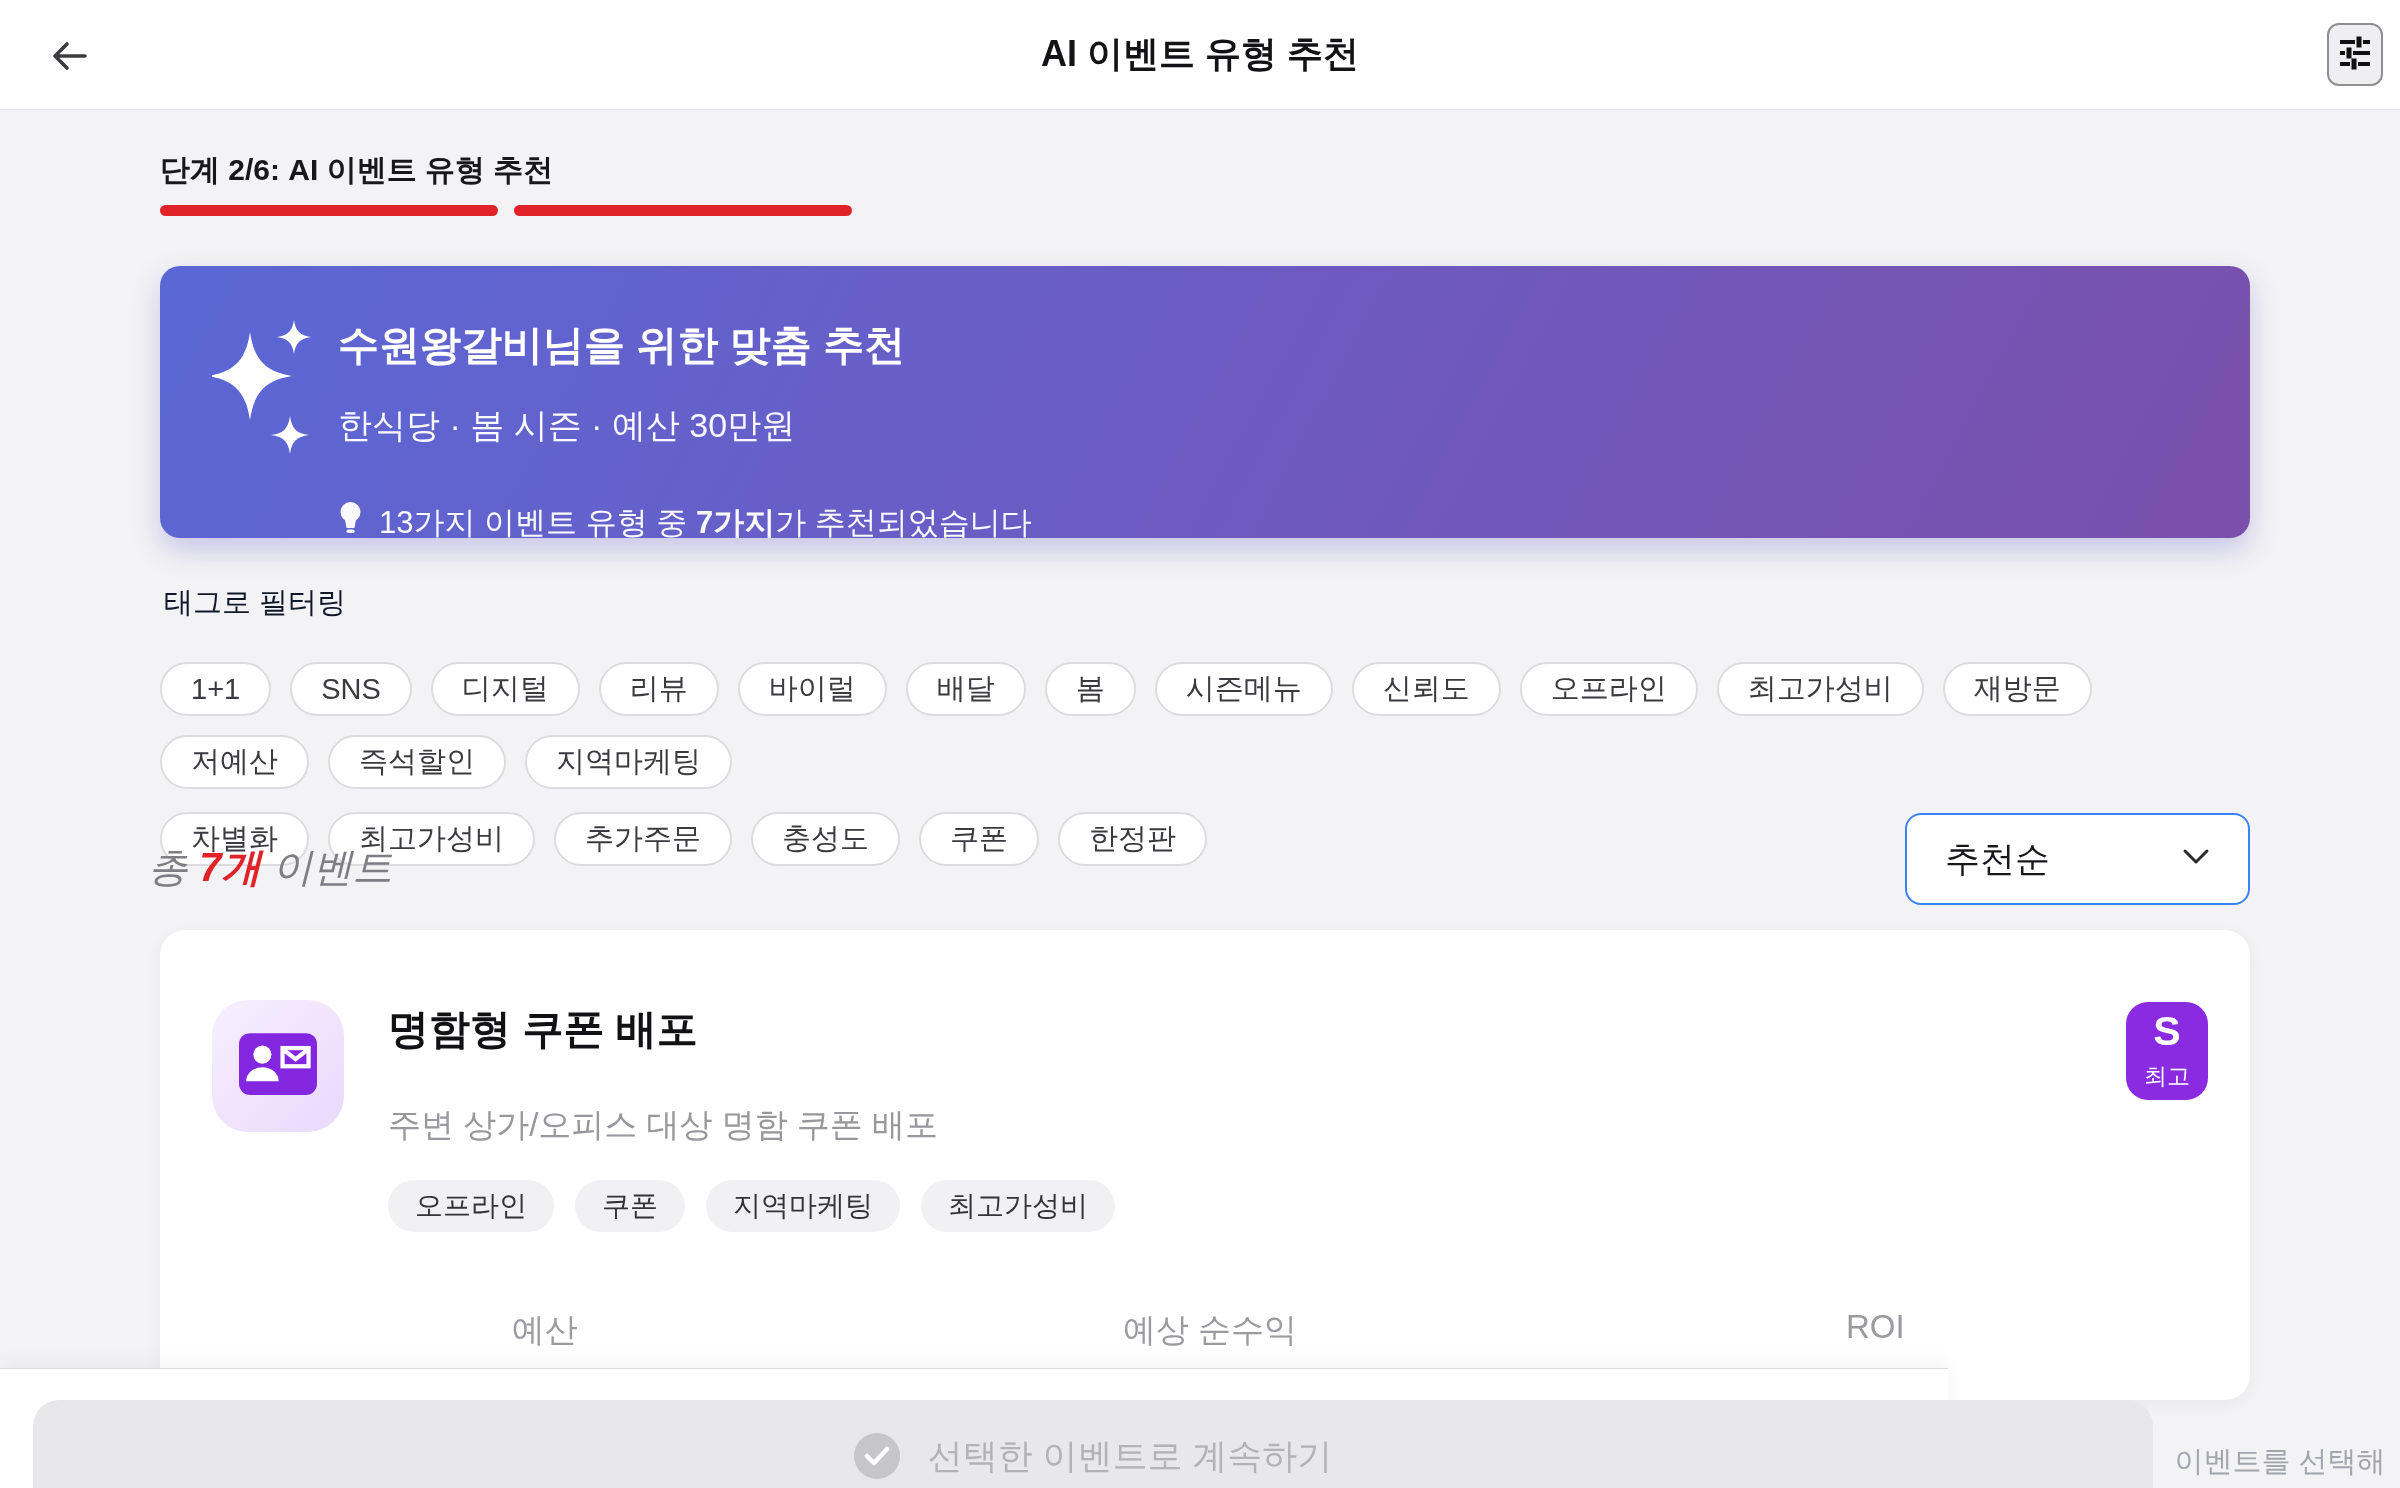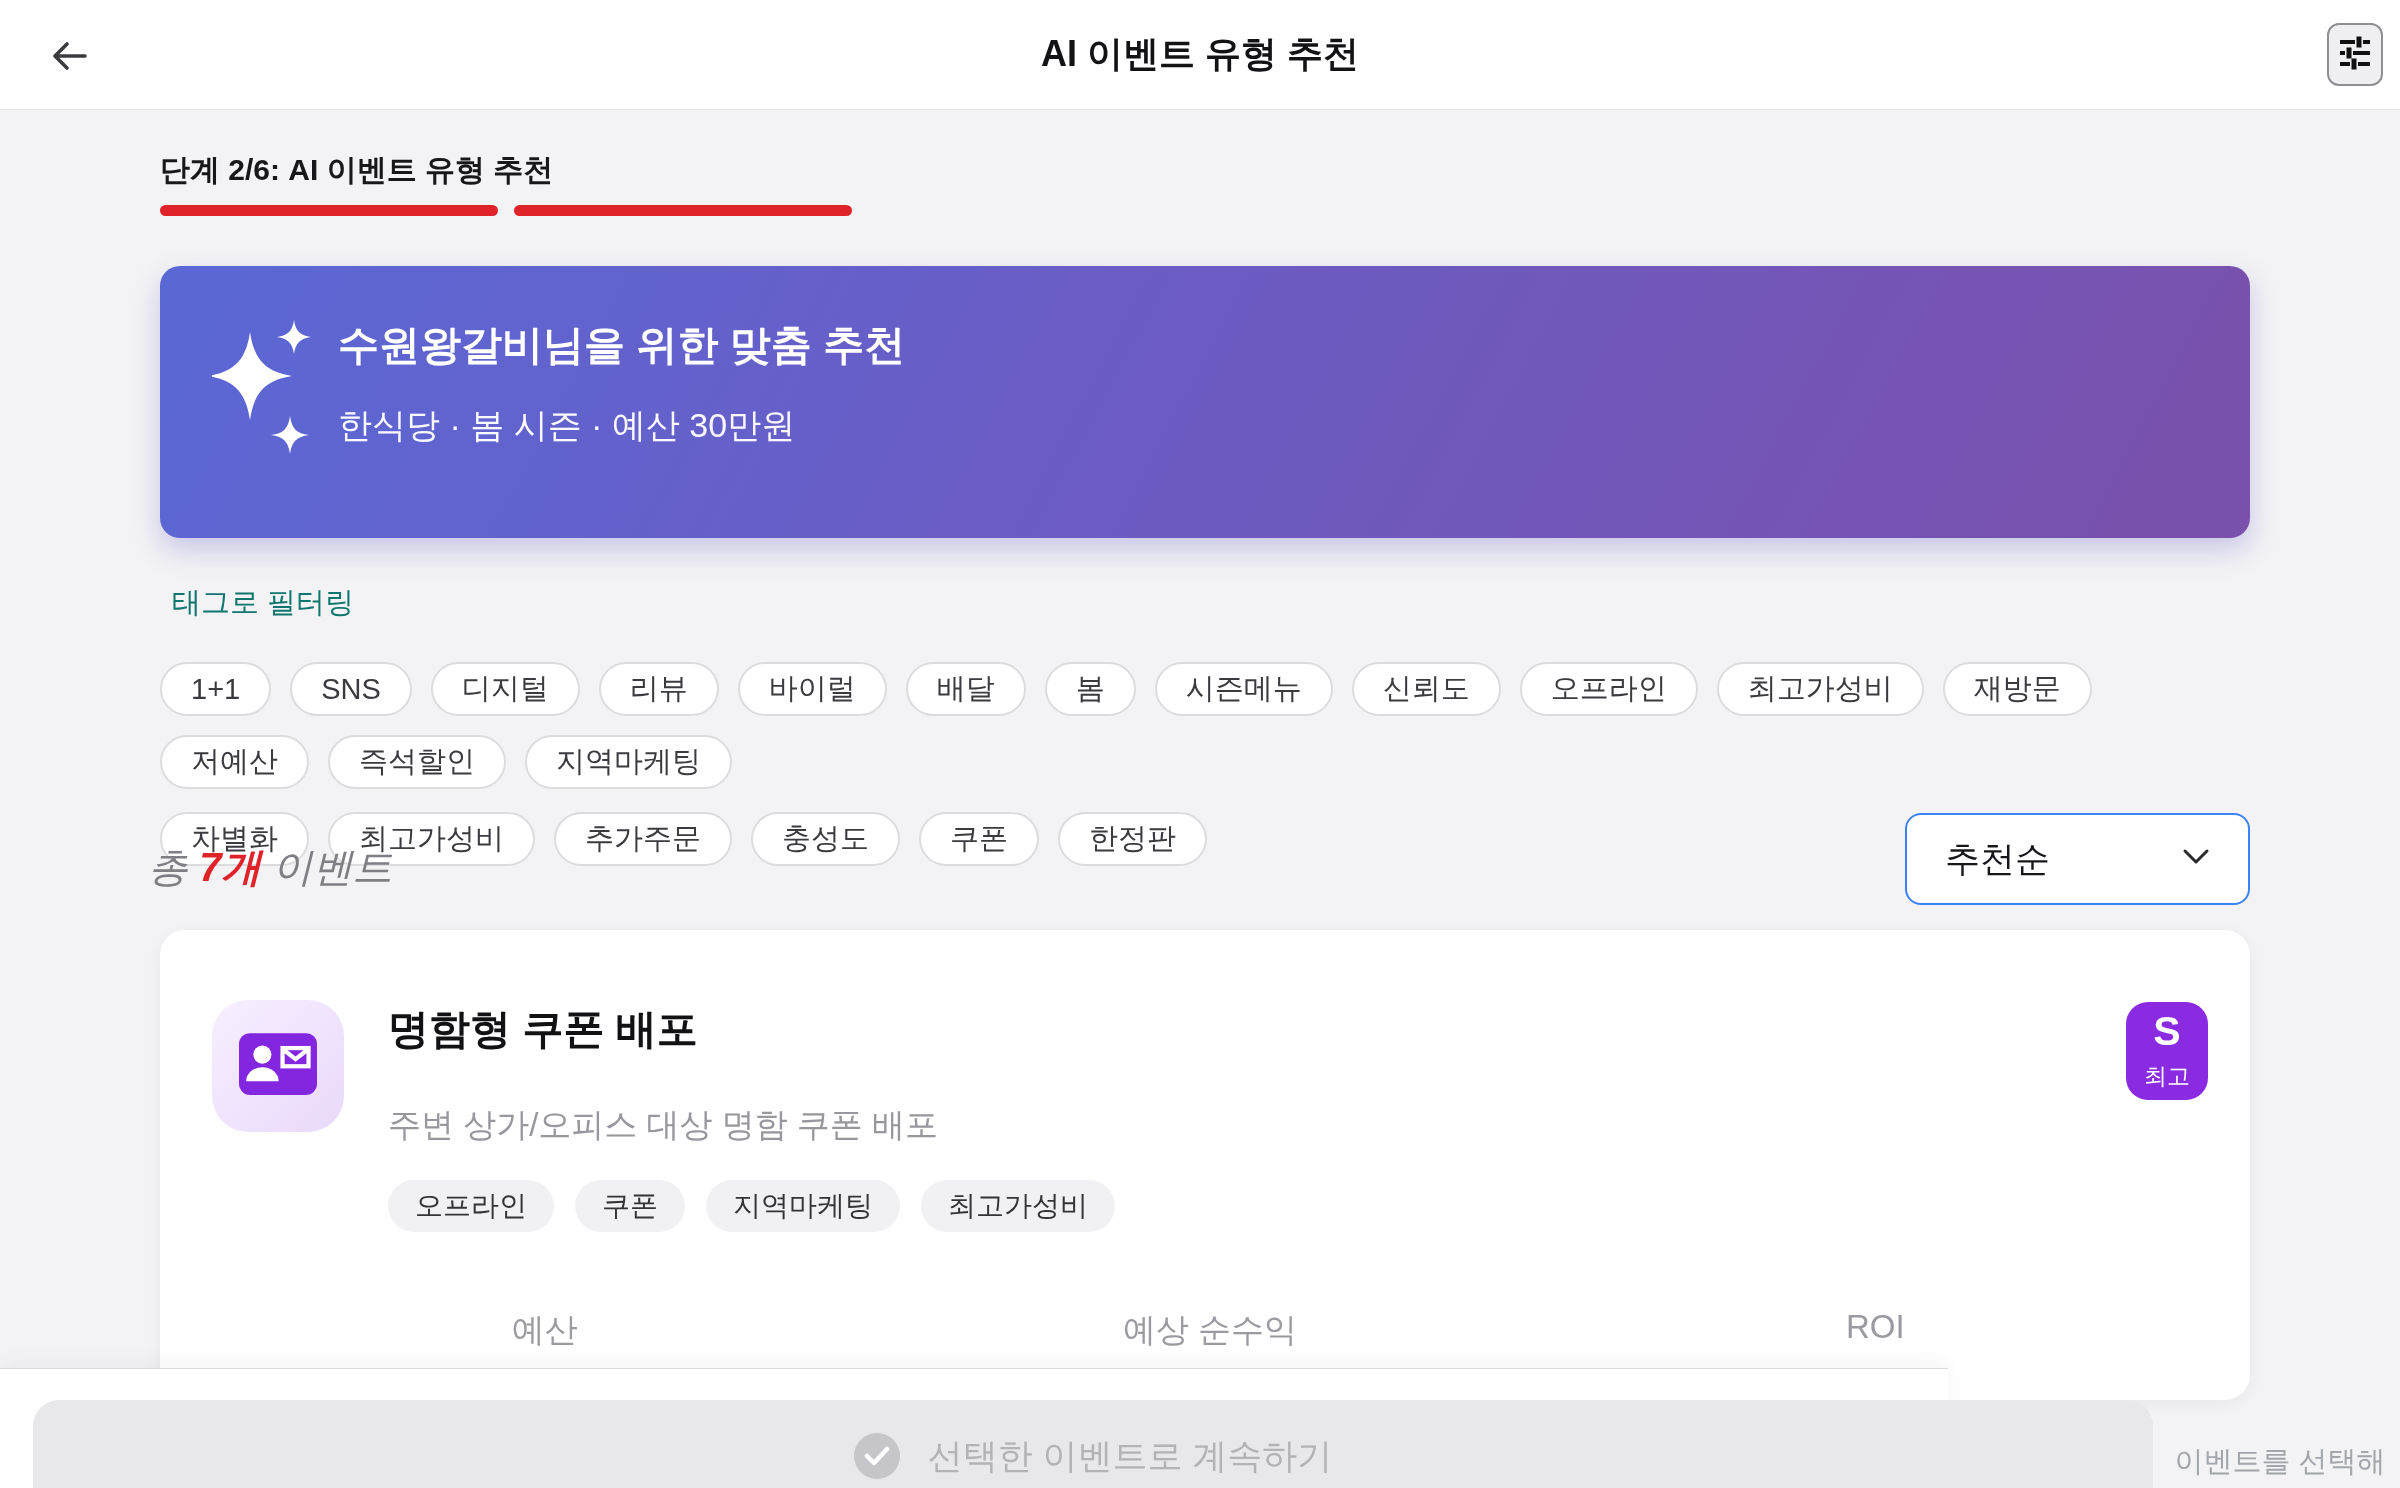--- a/index.html
+++ b/index.html
@@ -39,21 +39,21 @@
     box-shadow:0 12px 28px rgba(90,80,190,0.28);
   }
   .banner-icon { position:absolute; left:52px; top:46px; }
   .banner-text { position:absolute; left:178px; top:52px; }
   .banner-title { font-size:41px; font-weight:700; margin-bottom:30px; }
   .banner-subtitle { font-size:34px; font-weight:400; opacity:0.96; margin-bottom:52px; }
   .banner-info { display:flex; align-items:center; gap:16px; font-size:31px; opacity:0.97; }
   .banner-info b { font-weight:700; }
 
   
-  .filter-label { position:absolute; left:172px; top:583px; font-size:29px; color:#0f766e; }
+  .filter-label { position:absolute; left:164px; top:583px; font-size:29px; color:#0f172a; }
   .tags-rows { position:absolute; left:160px; top:662px; width:2090px; }
   .tags-row { display:flex; flex-wrap:wrap; gap:19px; margin-bottom:23px; }
   .chip {
     display:inline-flex; align-items:center; justify-content:center;
     height:54px; padding:0 29px; border-radius:28px;
     background:#ffffff; border:2px solid #dcdcde;
     font-size:29px; color:#3a3a3f; cursor:pointer; white-space:nowrap;
   }
 
   
@@ -158,20 +158,30 @@
   <div class="banner-icon">
     <svg width="110" height="160" viewBox="0 0 110 160" fill="#ffffff">
       <path d="M38 20 C42 48 54 60 80 64 C54 68 42 80 38 108 C34 80 22 68 -4 64 C22 60 34 48 38 20 Z"></path>
       <path d="M82 8 C83.5 19 88 23.5 99 25 C88 26.5 83.5 31 82 42 C80.5 31 76 26.5 65 25 C76 23.5 80.5 19 82 8 Z"></path>
       <path d="M78 104 C79.7 116.5 84.5 121.5 97 123 C84.5 124.8 79.7 129.5 78 142 C76.3 129.5 71.5 124.8 59 123 C71.5 121.5 76.3 116.5 78 104 Z"></path>
     </svg>
   </div>
   <div class="banner-text">
     <div class="banner-title">수원왕갈비님을 위한 맞춤 추천</div>
     <div class="banner-subtitle">한식당 · 봄 시즌 · 예산 30만원</div>
+    <div class="banner-info">
+      <span>
+        <svg width="25" height="36" viewBox="0 0 25 36" fill="#ffffff">
+          <circle cx="12.5" cy="11" r="10"></circle>
+          <path d="M7 19 H18 L16.5 27 H8.5 Z"></path>
+          <rect x="8.5" y="28.5" width="8" height="3.5" rx="1.7"></rect>
+        </svg>
+      </span>
+      <span><span>13가지 이벤트 유형 중 </span><b>7가지</b><span>가 추천되었습니다</span></span>
+    </div>
   </div>
 </div>
 
 <div class="filter-label">태그로 필터링</div>
 <div class="tags-rows">
   <div class="tags-row">
       <button class="chip">1+1</button>
       <button class="chip">SNS</button>
       <button class="chip">디지털</button>
       <button class="chip">리뷰</button>

